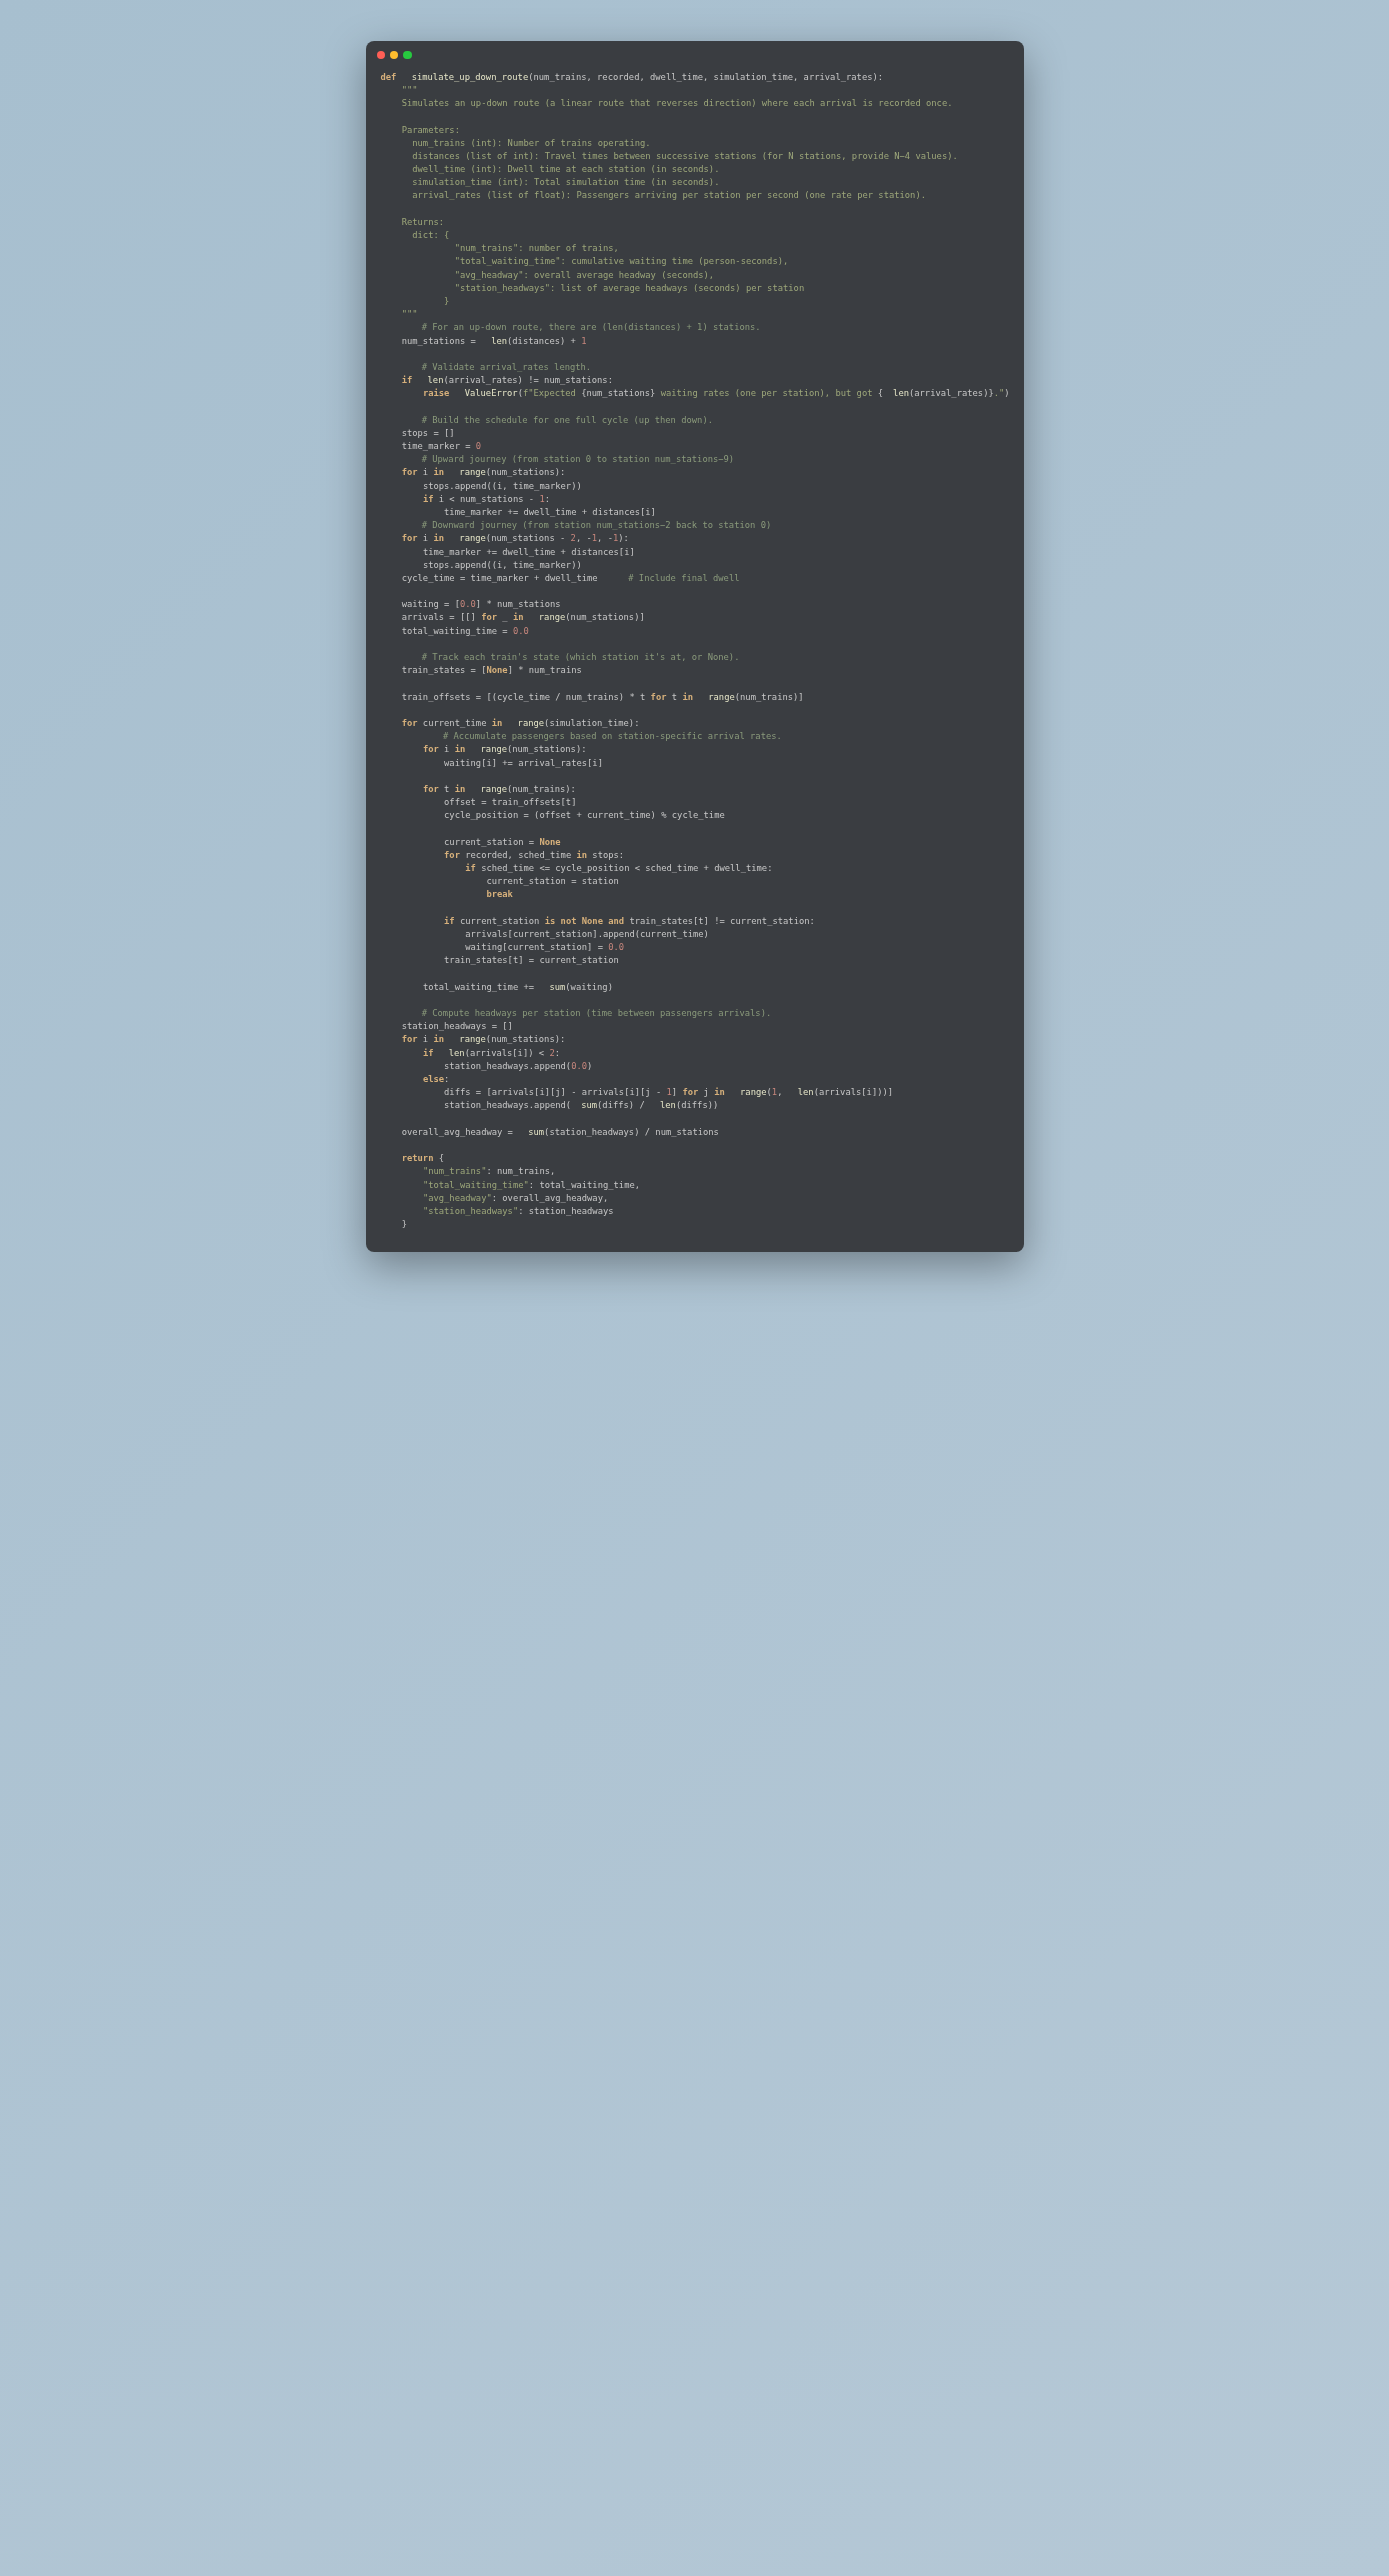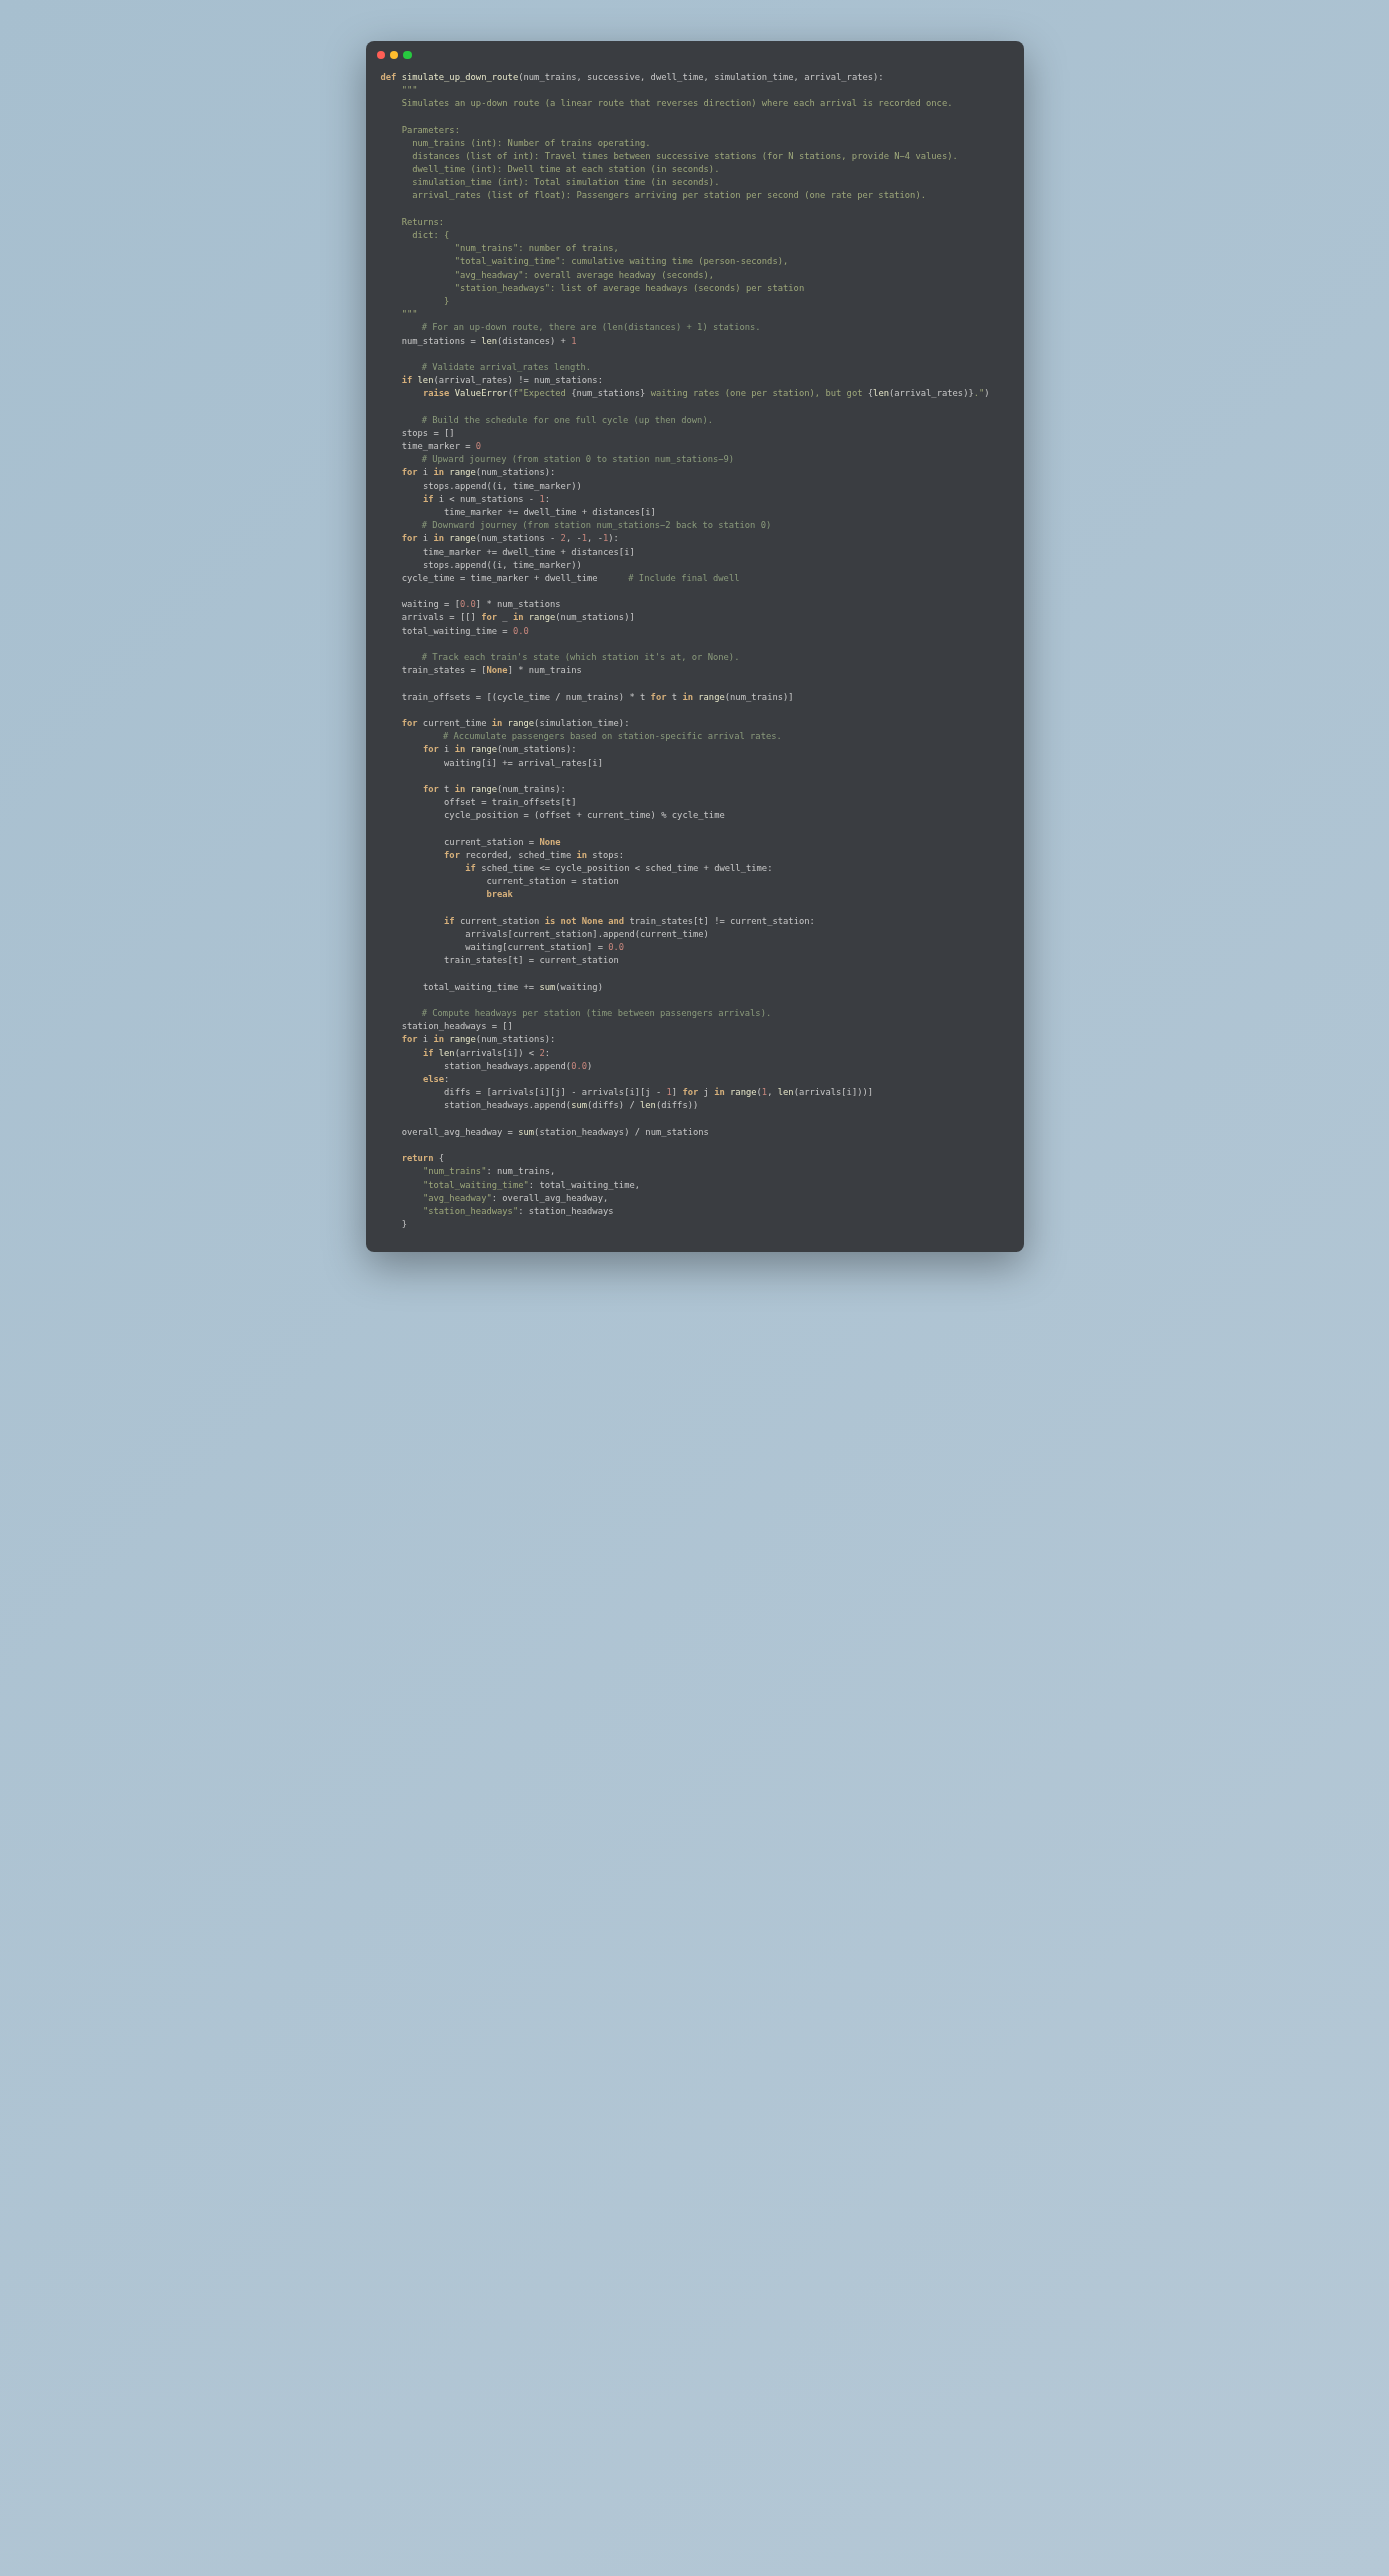--- a/index.html
+++ b/index.html
@@ -32,37 +32,37 @@
     font-family:"SF Mono",ui-monospace,Menlo,Consolas,monospace;
     font-size:8.8px;
     line-height:1.5;
     color:#c8c8c8;
     padding:6.8px 15px 20.3px 15px;
     white-space:pre;
     overflow-x:auto;
   }
   
   .kw  { color:#d6b07b; font-weight:bold; }   
-  .fn  { color:#e6e6c8; }                      
+  .fn  { color:#e6e6c8;margin-left:10px; }                      
   .str { color:#9da77a; }                      
   .fsi { color:#c8c8c8; }                      
   .cm  { color:#8a9a7b; font-style:normal;margin-left:20px; }   
   .num { color:#c7877d; }                      
   .id  { color:#c8c8c8; }                      
 </style>
 </head>
 <body>
 
 <div class="window">
   <div class="titlebar">
     <span class="dot red"></span>
     <span class="dot yellow"></span>
     <span class="dot green"></span>
   </div>
-  <div class="code"><span class="kw">def</span> <span class="fn">simulate_up_down_route</span><span class="id">(num_trains, successive, dwell_time, simulation_time, arrival_rates):</span>
+  <div class="code"><span class="kw">def</span> <span class="fn">simulate_up_down_route</span><span class="id">(num_trains, recorded, dwell_time, simulation_time, arrival_rates):</span>
     <span class="str">"""</span>
 <span class="str">    Simulates an up-down route (a linear route that reverses direction) where each arrival is recorded once.</span>
 
 <span class="str">    Parameters:</span>
 <span class="str">      num_trains (int): Number of trains operating.</span>
 <span class="str">      distances (list of int): Travel times between successive stations (for N stations, provide N−4 values).</span>
 <span class="str">      dwell_time (int): Dwell time at each station (in seconds).</span>
 <span class="str">      simulation_time (int): Total simulation time (in seconds).</span>
 <span class="str">      arrival_rates (list of float): Passengers arriving per station per second (one rate per station).</span>
 

